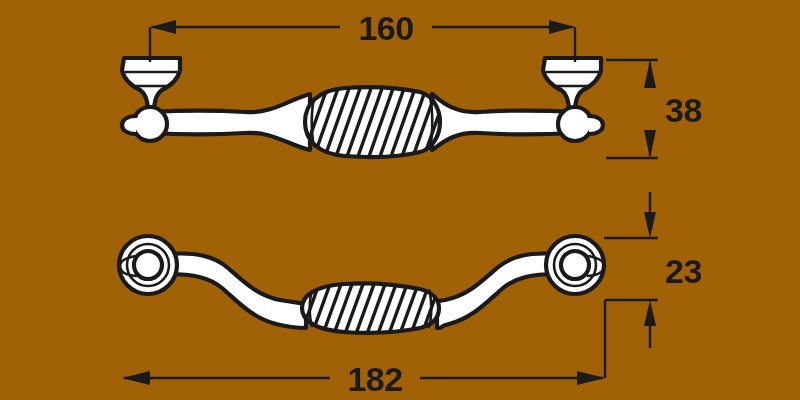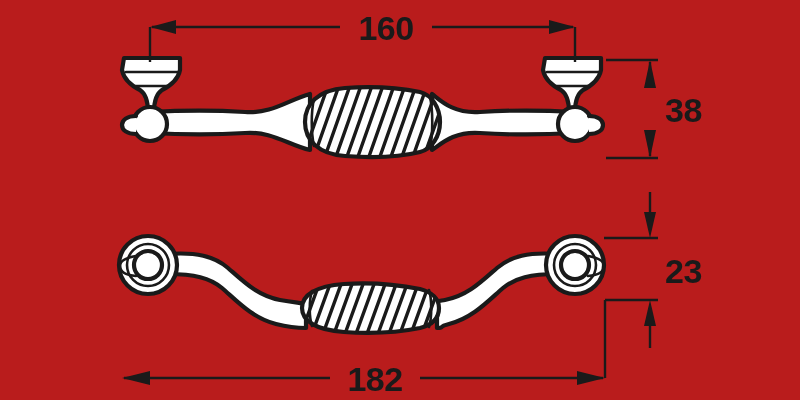--- a/index.html
+++ b/index.html
@@ -11,21 +11,21 @@
   body {
     width: 800px;
     height: 400px;
     font-family: "Liberation Sans", sans-serif;
     overflow: hidden;
   }
   #drawing-root {
     position: relative;
     width: 800px;
     height: 400px;
-    background: #b91c1c;
+    background: #a16207;
   }
   svg#technical-drawing {
     display: block;
     width: 800px;
     height: 400px;
   }
   .dim-text {
     font-family: "Liberation Sans", sans-serif;
     font-weight: bold;
     font-size: 34px;

